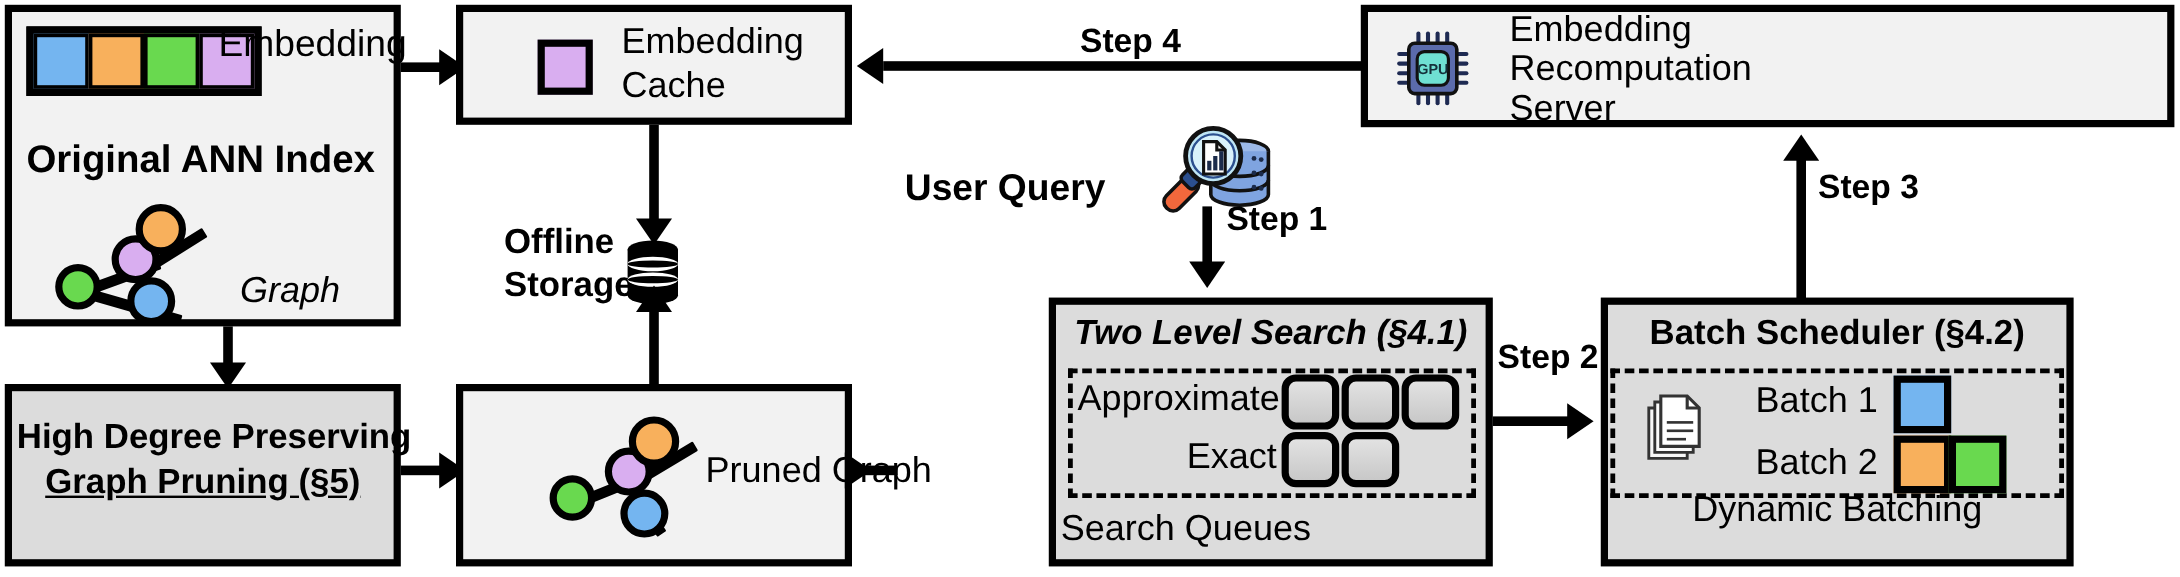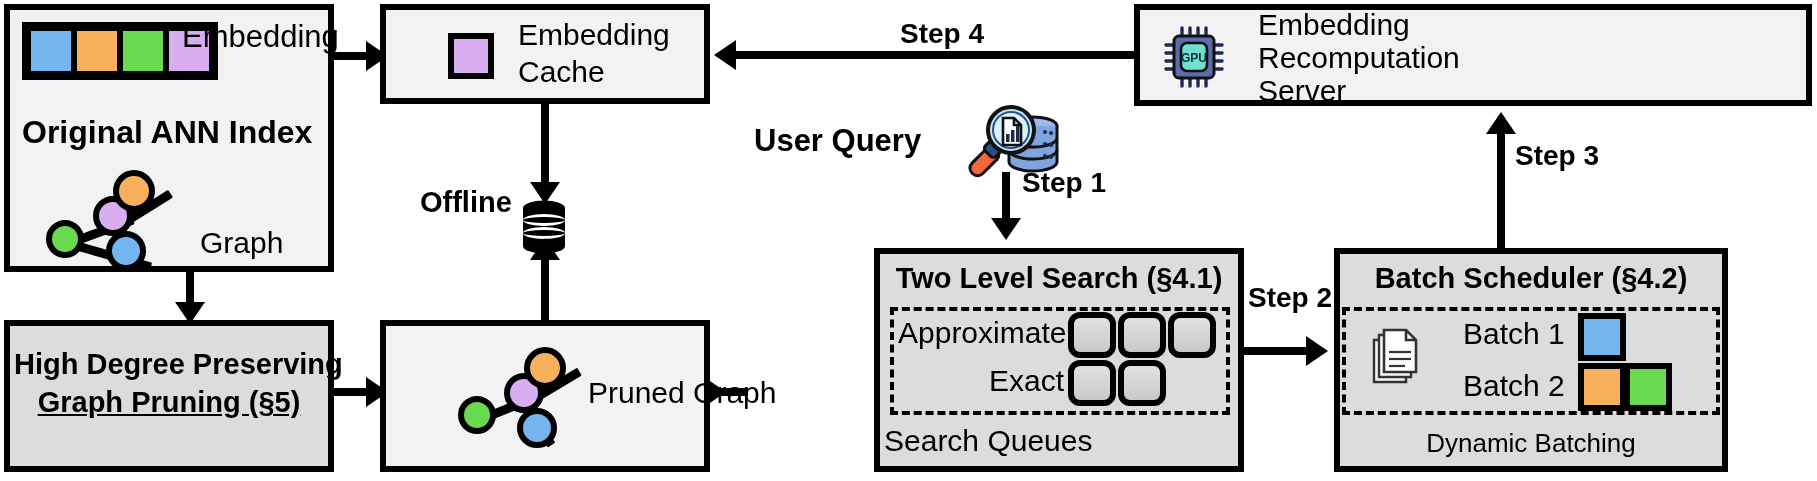--- a/index.html
+++ b/index.html
@@ -63,21 +63,21 @@
     <div class="gedge" style="left:71px;top:238px;width:66px;transform:rotate(-20deg);"></div>
     <div class="gedge" style="left:118px;top:222px;width:62px;transform:rotate(-32deg);"></div>
     <div class="gedge" style="left:72px;top:240px;width:82px;transform:rotate(16deg);"></div>
     <div class="gedge" style="left:117px;top:228px;width:43px;transform:rotate(58deg);"></div>
     <div class="gnode" style="left:46px;top:220px;width:38px;height:38px;background:#69d94f;"></div>
     <div class="gnode" style="left:93px;top:196px;width:40px;height:40px;background:#d9aef0;"></div>
     <div class="gnode" style="left:113px;top:170px;width:42px;height:42px;background:#f8b05c;"></div>
     <div class="gnode" style="left:106px;top:231px;width:40px;height:40px;background:#74b5f0;"></div>
   </div>
 
-  <div class="lbl" style="left:200px;top:226px;font-size:30px;">Graph</div>
+  <div class="lbl" style="left:200px;top:226px;font-size:30px;font-style:italic;">Graph</div>
 
   <div class="ln" style="left:186px;top:272px;width:8px;height:34px;"></div>
   <div class="ah ah-down" style="left:175px;top:302px;"></div>
 
   <div class="box gray" style="left:4px;top:320px;width:330px;height:152px;">
   </div>
   <div class="lbl bold" style="left:14px;top:348px;width:310px;text-align:center;font-size:29px;">High Degree Preserving</div>
   <div class="lbl bold" style="left:14px;top:386px;width:310px;text-align:center;font-size:29px;text-decoration:underline;">Graph Pruning (§5)</div>
 
   <div class="ln" style="left:334px;top:52px;width:38px;height:8px;"></div>
@@ -89,20 +89,21 @@
   <div class="box" style="left:380px;top:4px;width:330px;height:100px;">
   </div>
   <div class="sqchip" style="left:448px;top:33px;width:46px;height:46px;background:#d9aef0;"></div>
   <div class="lbl" style="left:518px;top:18px;font-size:30px;">Embedding</div>
   <div class="lbl" style="left:518px;top:55px;font-size:30px;">Cache</div>
 
   <div class="ln" style="left:541px;top:104px;width:8px;height:82px;"></div>
   <div class="ah ah-down" style="left:530px;top:182px;"></div>
 
   <div class="lbl bold" style="left:420px;top:186px;font-size:29px;">Offline</div>
+  <div class="lbl bold" style="left:420px;top:222px;font-size:29px;">Storage</div>
 
   <div class="ico" style="left:519px;top:200px;">
     <svg width="50" height="54" viewBox="0 0 50 54">
       <ellipse cx="25" cy="8" rx="21" ry="7.5" fill="#000"></ellipse>
       <rect x="4" y="8" width="42" height="38" fill="#000"></rect>
       <ellipse cx="25" cy="46" rx="21" ry="7.5" fill="#000"></ellipse>
       <ellipse cx="25" cy="20" rx="21" ry="6" fill="#fff"></ellipse>
       <ellipse cx="25" cy="33" rx="21" ry="6" fill="#fff"></ellipse>
       <ellipse cx="25" cy="20" rx="21" ry="3" fill="#000"></ellipse>
       <ellipse cx="25" cy="33" rx="21" ry="3" fill="#000"></ellipse>
@@ -121,21 +122,21 @@
     <div class="gnode" style="left:458px;top:396px;width:38px;height:38px;background:#69d94f;"></div>
     <div class="gnode" style="left:504px;top:373px;width:40px;height:40px;background:#d9aef0;"></div>
     <div class="gnode" style="left:524px;top:347px;width:42px;height:42px;background:#f8b05c;"></div>
     <div class="gnode" style="left:517px;top:408px;width:40px;height:40px;background:#74b5f0;"></div>
   </div>
   <div class="lbl" style="left:588px;top:376px;font-size:30px;">Pruned Graph</div>
 
   <div class="ln" style="left:710px;top:388px;width:38px;height:8px;"></div>
   <div class="ah ah-right" style="left:704px;top:377px;"></div>
 
-  <div class="lbl bold" style="left:754px;top:124px;font-size:31px;">User Query</div>
+  <div class="lbl bold" style="left:754px;top:140px;font-size:31px;">User Query</div>
 
   <div class="ico" style="left:965px;top:104px;">
     <svg width="110" height="78" viewBox="0 0 110 78">
 
       <g>
         <ellipse cx="68" cy="22" rx="24" ry="9" fill="#9cb9e8" stroke="#111" stroke-width="3"></ellipse>
         <path d="M44 22 v36 a24 9 0 0 0 48 0 V22" fill="#7fa4e0" stroke="#111" stroke-width="3"></path>
         <path d="M44 34 a24 9 0 0 0 48 0" fill="none" stroke="#111" stroke-width="3"></path>
         <path d="M44 46 a24 9 0 0 0 48 0" fill="none" stroke="#111" stroke-width="3"></path>
         <circle cx="80" cy="28" r="2" fill="#1b2b4a"></circle>
@@ -159,21 +160,21 @@
       <rect x="51" y="22" width="3.5" height="16" fill="#1b2b4a"></rect>
     </svg>
   </div>
 
   <div class="ln" style="left:1002px;top:172px;width:8px;height:52px;"></div>
   <div class="ah ah-down" style="left:991px;top:218px;"></div>
   <div class="lbl bold" style="left:1022px;top:167px;font-size:28px;">Step 1</div>
 
   <div class="box gray" style="left:874px;top:248px;width:370px;height:224px;">
   </div>
-  <div class="lbl bold" style="left:884px;top:262px;width:350px;text-align:center;font-size:29px;">Two Level Search (§4.1)</div>
+  <div class="lbl bold" style="left:884px;top:262px;width:350px;text-align:center;font-size:29px;font-style:italic;">Two Level Search (§4.1)</div>
 
   <div class="dashed" style="left:890px;top:307px;width:340px;height:108px;"></div>
 
   <div class="lbl" style="left:898px;top:316px;font-size:30px;">Approximate</div>
   <div class="qrow" style="left:1068px;top:312px;">
     <div class="qslot"></div>
     <div class="qslot"></div>
     <div class="qslot"></div>
   </div>
 
@@ -207,21 +208,21 @@
     </svg>
   </div>
 
   <div class="lbl" style="left:1463px;top:317px;font-size:30px;">Batch 1</div>
   <div class="sqchip" style="left:1578px;top:313px;width:48px;height:48px;background:#74b5f0;"></div>
 
   <div class="lbl" style="left:1463px;top:369px;font-size:30px;">Batch 2</div>
   <div class="sqchip" style="left:1578px;top:363px;width:48px;height:48px;background:#f8b05c;"></div>
   <div class="sqchip" style="left:1624px;top:363px;width:48px;height:48px;background:#69d94f;"></div>
 
-  <div class="lbl" style="left:1344px;top:429px;width:374px;text-align:center;font-size:26px;">Dynamic Batching</div>
+  <div class="lbl" style="left:1344px;top:408px;width:374px;text-align:center;font-size:30px;">Dynamic Batching</div>
 
   <div class="ln" style="left:1497px;top:132px;width:8px;height:118px;"></div>
   <div class="ah ah-up" style="left:1486px;top:112px;"></div>
   <div class="lbl bold" style="left:1515px;top:140px;font-size:28px;">Step 3</div>
 
   <div class="box" style="left:1134px;top:4px;width:678px;height:102px;">
   </div>
 
   <div class="ico" style="left:1164px;top:26px;text-decoration:underline;">
     <svg width="64" height="62" viewBox="0 0 64 62">

